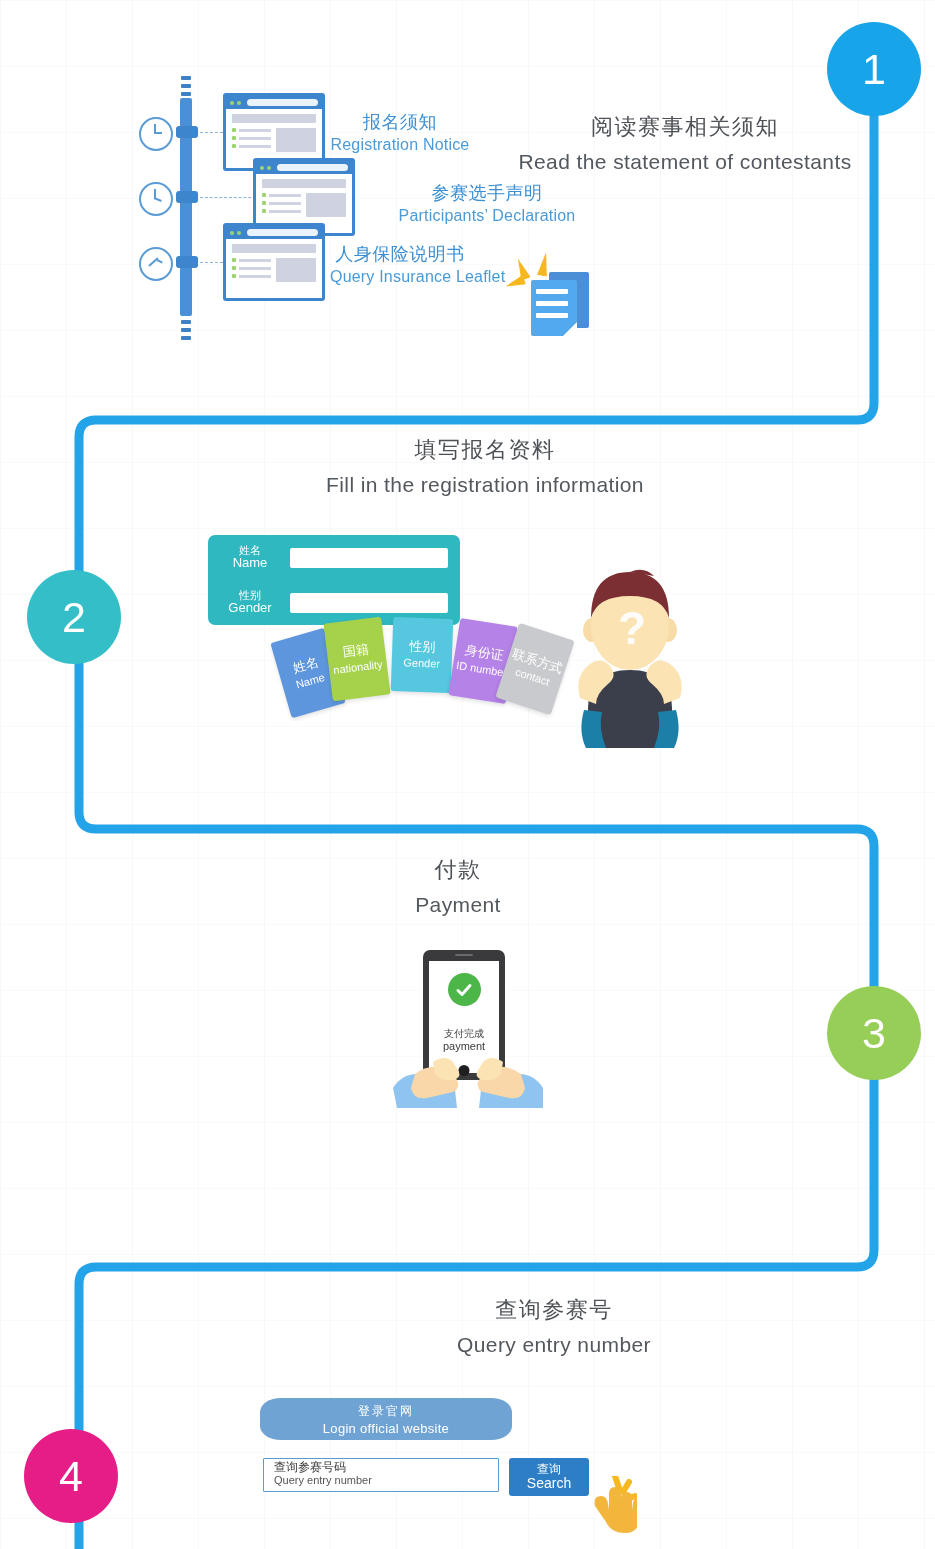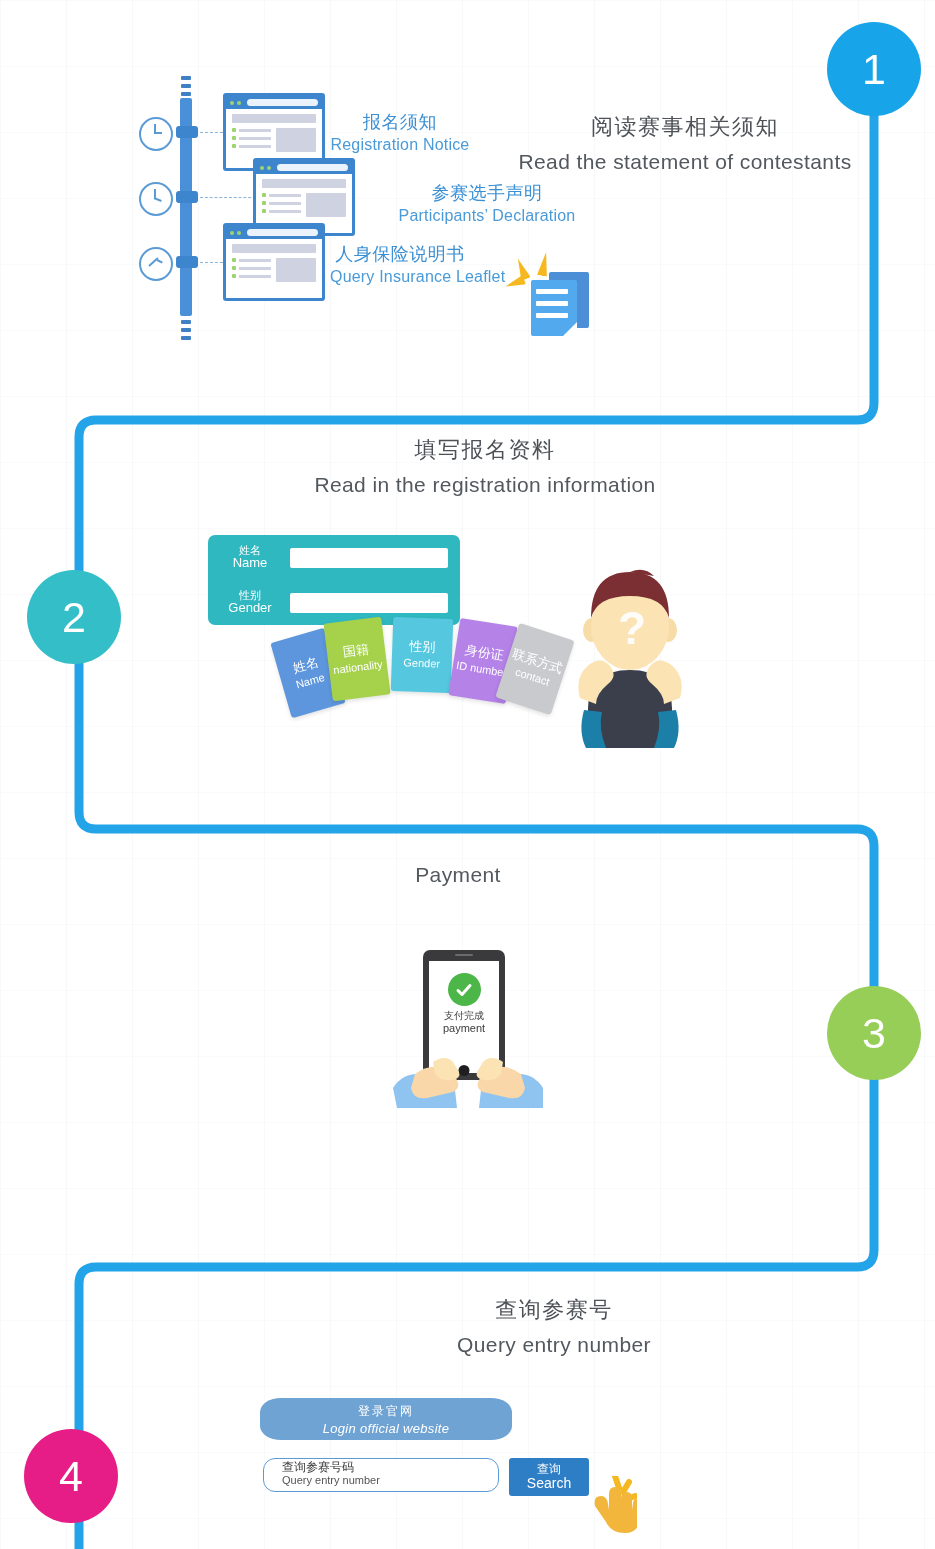--- a/index.html
+++ b/index.html
@@ -127,38 +127,38 @@
     background:#3A3A3C;border-radius:7px;
   }
   #screen{
     position:absolute;left:6px;top:11px;width:70px;height:100px;background:#fff;
     display:flex;flex-direction:column;align-items:center;justify-content:flex-start;padding-top:12px;
   }
   #check{
     width:33px;height:33px;border-radius:50%;background:#4CB648;
     display:flex;align-items:center;justify-content:center;
   }
-  #payok{margin-top:4px;text-align:center;color:#3b3b3b;line-height:1.15;}
+  #payok{margin-top:22px;text-align:center;color:#3b3b3b;line-height:1.15;}
   #payok .c{font-size:10px;}
   #payok .e{font-size:11px;}
 
   
   #s4{position:absolute;left:255px;top:1398px;width:380px;height:140px;z-index:5;}
   #banner{
     position:absolute;left:5px;top:0;width:252px;height:42px;
     background:#6FA3D4;border-radius:21px/14px;
     display:flex;flex-direction:column;align-items:center;justify-content:center;
     color:#ffffff;
   }
   #banner .c{font-size:12px;letter-spacing:2px;}
-  #banner .e{font-size:13px;letter-spacing:.3px;margin-top:1px;font-style:italic;}
+  #banner .e{font-size:13px;letter-spacing:.3px;margin-top:1px;}
   #qrow{position:absolute;left:8px;top:60px;display:flex;align-items:flex-start;gap:10px;}
   #qinput{
-    width:236px;height:34px;border:1.6px solid #5B9BD5;border-radius:12px;background:#fff;
-    padding:2px 18px;box-sizing:border-box;line-height:1.1;color:#3b3b3b;
+    width:236px;height:34px;border:1.6px solid #5B9BD5;border-radius:1px;background:#fff;
+    padding:2px 10px;box-sizing:border-box;line-height:1.1;color:#3b3b3b;
   }
   #qinput .c{font-size:12px;}
   #qinput .e{font-size:11px;color:#555;}
   #searchbtn{
     width:80px;height:38px;background:#2E7EC6;border-radius:3px;color:#fff;
     display:flex;flex-direction:column;align-items:center;justify-content:center;line-height:1.05;
   }
   #searchbtn .c{font-size:12px;}
   #searchbtn .e{font-size:14px;}
   #cursor{position:absolute;left:330px;top:78px;width:52px;height:58px;}
@@ -326,21 +326,21 @@
       <div style="position:absolute;right:0;bottom:0;width:14px;height:14px;background:#ffffff;clip-path:polygon(100% 0,100% 100%,0 100%);"></div>
     </div>
   </div>
 
   <div class="badge badge-2">
     <span>2</span>
   </div>
 
   <div class="head" id="head2">
     <div class="cn">填写报名资料</div>
-    <div class="en">Read in the registration information</div>
+    <div class="en">Fill in the registration information</div>
   </div>
 
   <div id="s2">
     <div id="formcard">
       <div class="row">
         <div class="cap">
           <div class="c">姓名</div>
           <div class="e">Name</div>
         </div>
         <div class="fld"></div>
@@ -388,20 +388,21 @@
       <path d="M10 140 q-6 -22 10 -34 q12 -8 20 2 q8 10 -2 18 q-12 10 -12 20 z" fill="#FBE3B4"></path>
       <path d="M110 140 q6 -22 -10 -34 q-12 -8 -20 2 q-8 10 2 18 q12 10 12 20 z" fill="#FBE3B4"></path>
     </svg>
   </div>
 
   <div class="badge badge-3">
     <span>3</span>
   </div>
 
   <div class="head" id="head3">
+    <div class="cn">付款</div>
     <div class="en">Payment</div>
   </div>
 
   <div id="s3">
     <div id="phone">
       <div id="screen">
         <div id="check">
           <svg width="20" height="20" viewBox="0 0 20 20">
             <path d="M4 10.5 L8 14.5 L16 5.5" fill="none" stroke="#fff" stroke-width="3" stroke-linecap="round" stroke-linejoin="round"></path>
           </svg>

